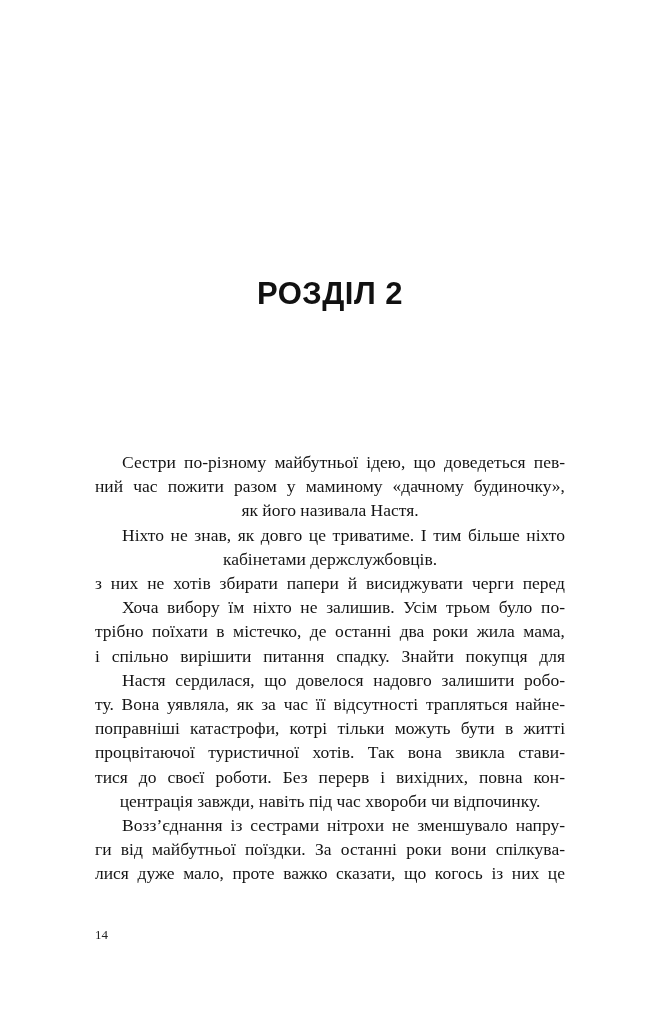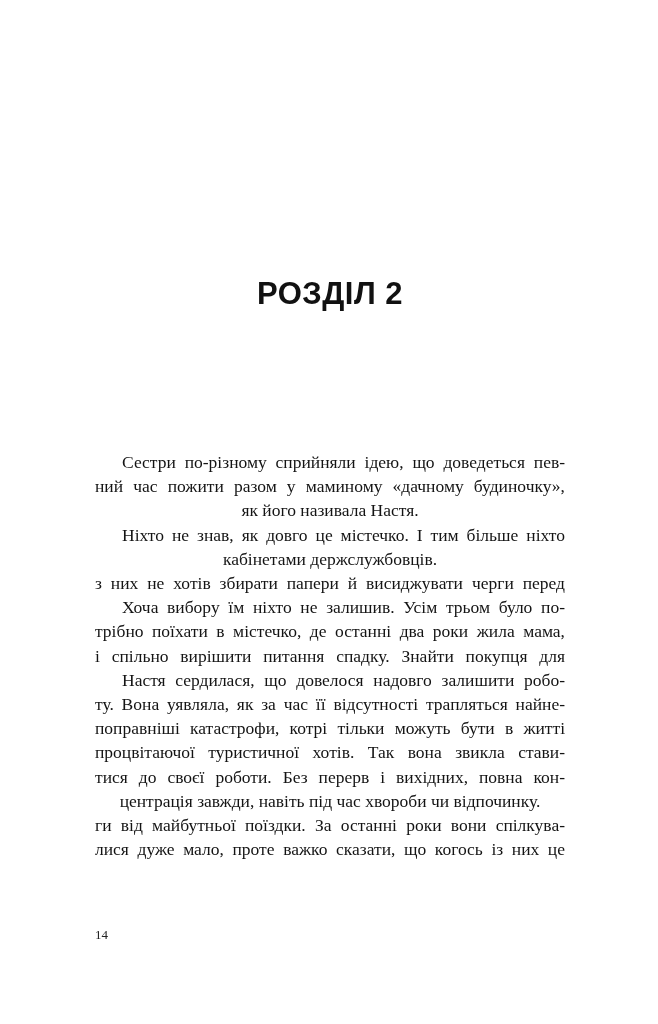--- a/index.html
+++ b/index.html
@@ -58,33 +58,34 @@
     color: #222222;
   }
 </style>
 </head>
 <body>
 
 <div class="page">
   <div class="chapter-title">РОЗДІЛ 2</div>
 
   <div class="body-text">
-      <div class="line first">Сестри по-різному сприйняли ідею, що доведеться пев-</div>
+      <div class="line first">Сестри по-різному майбутньої ідею, що доведеться пев-</div>
       <div class="line">ний час пожити разом у маминому «дачному будиночку»,</div>
       <div class="line last">як його називала Настя.</div>
-      <div class="line first">Ніхто не знав, як довго це містечко. І тим більше ніхто</div>
+      <div class="line first">Ніхто не знав, як довго це триватиме. І тим більше ніхто</div>
       <div class="line last">кабінетами держслужбовців.</div>
       <div class="line">з них не хотів збирати папери й висиджувати черги перед</div>
       <div class="line first">Хоча вибору їм ніхто не залишив. Усім трьом було по-</div>
       <div class="line">трібно поїхати в містечко, де останні два роки жила мама,</div>
       <div class="line">і спільно вирішити питання спадку. Знайти покупця для</div>
       <div class="line first">Настя сердилася, що довелося надовго залишити робо-</div>
       <div class="line">ту. Вона уявляла, як за час її відсутності трапляться найне-</div>
       <div class="line">поправніші катастрофи, котрі тільки можуть бути в житті</div>
       <div class="line">процвітаючої туристичної хотів. Так вона звикла стави-</div>
       <div class="line">тися до своєї роботи. Без перерв і вихідних, повна кон-</div>
       <div class="line last">центрація завжди, навіть під час хвороби чи відпочинку.</div>
+      <div class="line first">Возз’єднання із сестрами нітрохи не зменшувало напру-</div>
       <div class="line">ги від майбутньої поїздки. За останні роки вони спілкува-</div>
       <div class="line">лися дуже мало, проте важко сказати, що когось із них це</div>
     </div>
 
   <div class="page-number">14</div>
 </div>
 
 </body></html>

